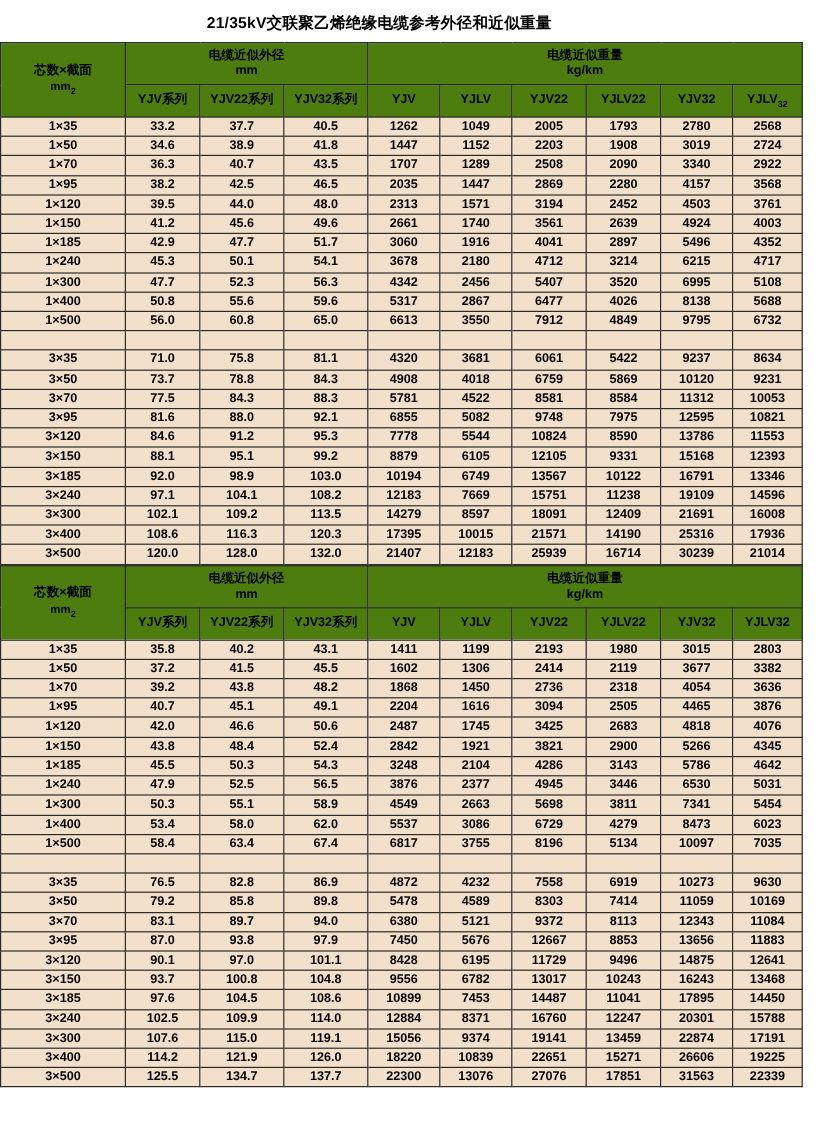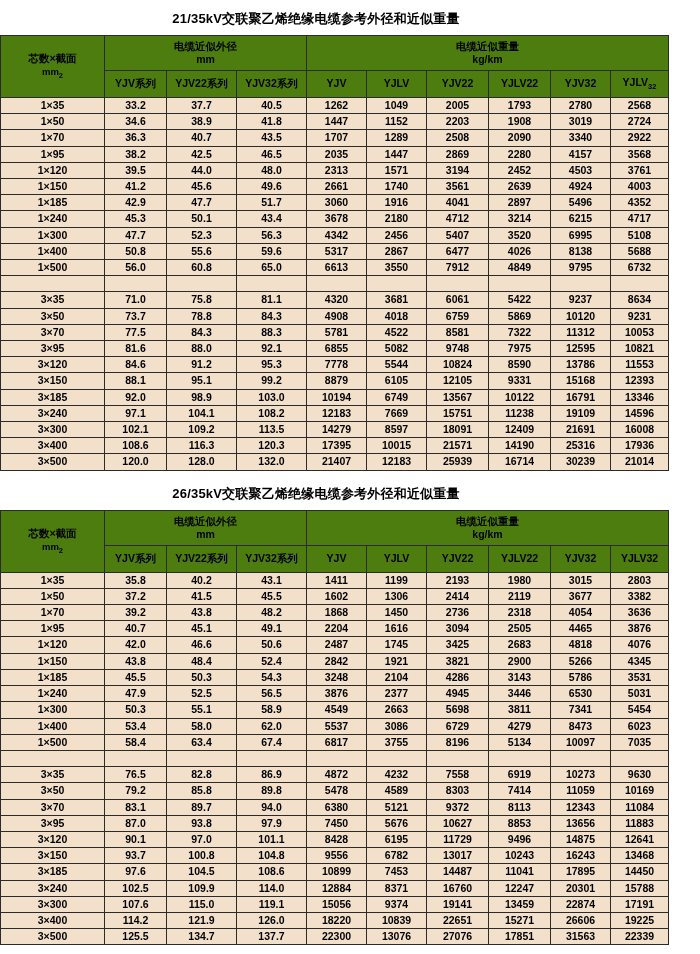--- a/index.html
+++ b/index.html
@@ -203,21 +203,21 @@
           <td>1916</td>
           <td>4041</td>
           <td>2897</td>
           <td>5496</td>
           <td>4352</td>
         </tr>
         <tr>
           <td class="c-size">1×240</td>
           <td>45.3</td>
           <td>50.1</td>
-          <td>43.4</td>
+          <td>54.1</td>
           <td>3678</td>
           <td>2180</td>
           <td>4712</td>
           <td>3214</td>
           <td>6215</td>
           <td>4717</td>
         </tr>
         <tr>
           <td class="c-size">1×300</td>
           <td>47.7</td>
@@ -291,21 +291,21 @@
           <td>9231</td>
         </tr>
         <tr>
           <td class="c-size">3×70</td>
           <td>77.5</td>
           <td>84.3</td>
           <td>88.3</td>
           <td>5781</td>
           <td>4522</td>
           <td>8581</td>
-          <td>7322</td>
+          <td>8584</td>
           <td>11312</td>
           <td>10053</td>
         </tr>
         <tr>
           <td class="c-size">3×95</td>
           <td>81.6</td>
           <td>88.0</td>
           <td>92.1</td>
           <td>6855</td>
           <td>5082</td>
@@ -394,21 +394,20 @@
           <td>21407</td>
           <td>12183</td>
           <td>25939</td>
           <td>16714</td>
           <td>30239</td>
           <td>21014</td>
         </tr>
       </tbody>
   </table>
 
-  <div class="section-title" style="margin-top:14px">26/35kV交联聚乙烯绝缘电缆参考外径和近似重量</div>
 
   <table class="spec">
     <colgroup>
       <col style="width:104px">
       <col style="width:62px">
         <col style="width:70px">
         <col style="width:70px">
       <col style="width:60px">
         <col style="width:60px">
         <col style="width:62px">
@@ -519,21 +518,21 @@
         <tr>
           <td class="c-size">1×185</td>
           <td>45.5</td>
           <td>50.3</td>
           <td>54.3</td>
           <td>3248</td>
           <td>2104</td>
           <td>4286</td>
           <td>3143</td>
           <td>5786</td>
-          <td>3531</td>
+          <td>4642</td>
         </tr>
         <tr>
           <td class="c-size">1×240</td>
           <td>47.9</td>
           <td>52.5</td>
           <td>56.5</td>
           <td>3876</td>
           <td>2377</td>
           <td>4945</td>
           <td>3446</td>
@@ -624,21 +623,21 @@
           <td>12343</td>
           <td>11084</td>
         </tr>
         <tr>
           <td class="c-size">3×95</td>
           <td>87.0</td>
           <td>93.8</td>
           <td>97.9</td>
           <td>7450</td>
           <td>5676</td>
-          <td>10627</td>
+          <td>12667</td>
           <td>8853</td>
           <td>13656</td>
           <td>11883</td>
         </tr>
         <tr>
           <td class="c-size">3×120</td>
           <td>90.1</td>
           <td>97.0</td>
           <td>101.1</td>
           <td>8428</td>

